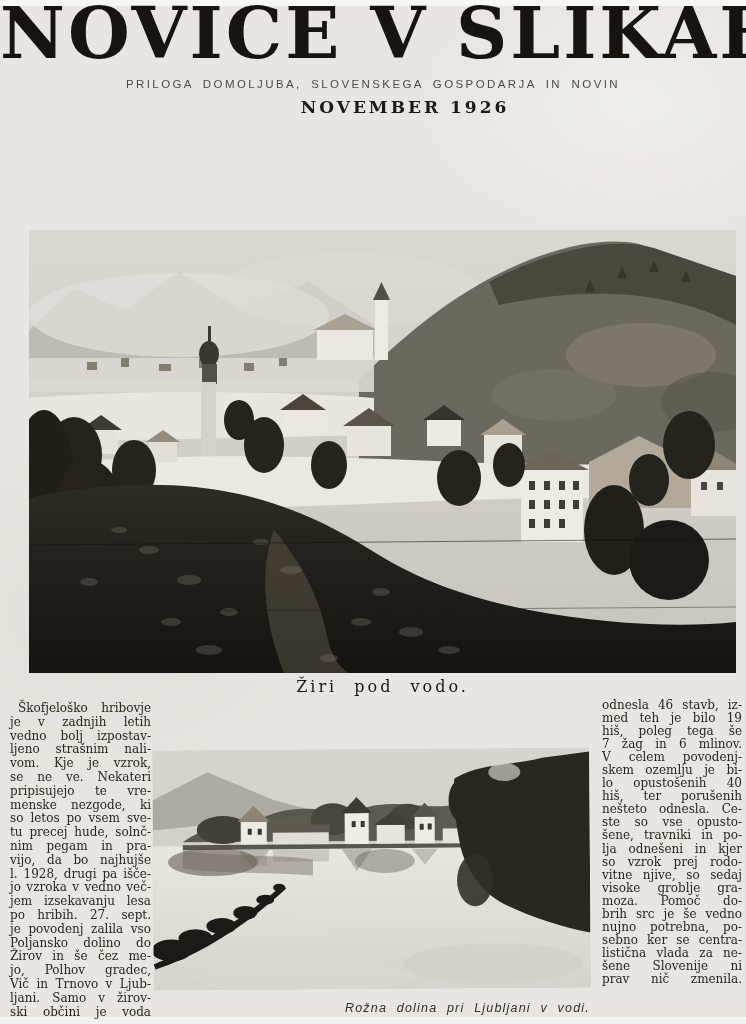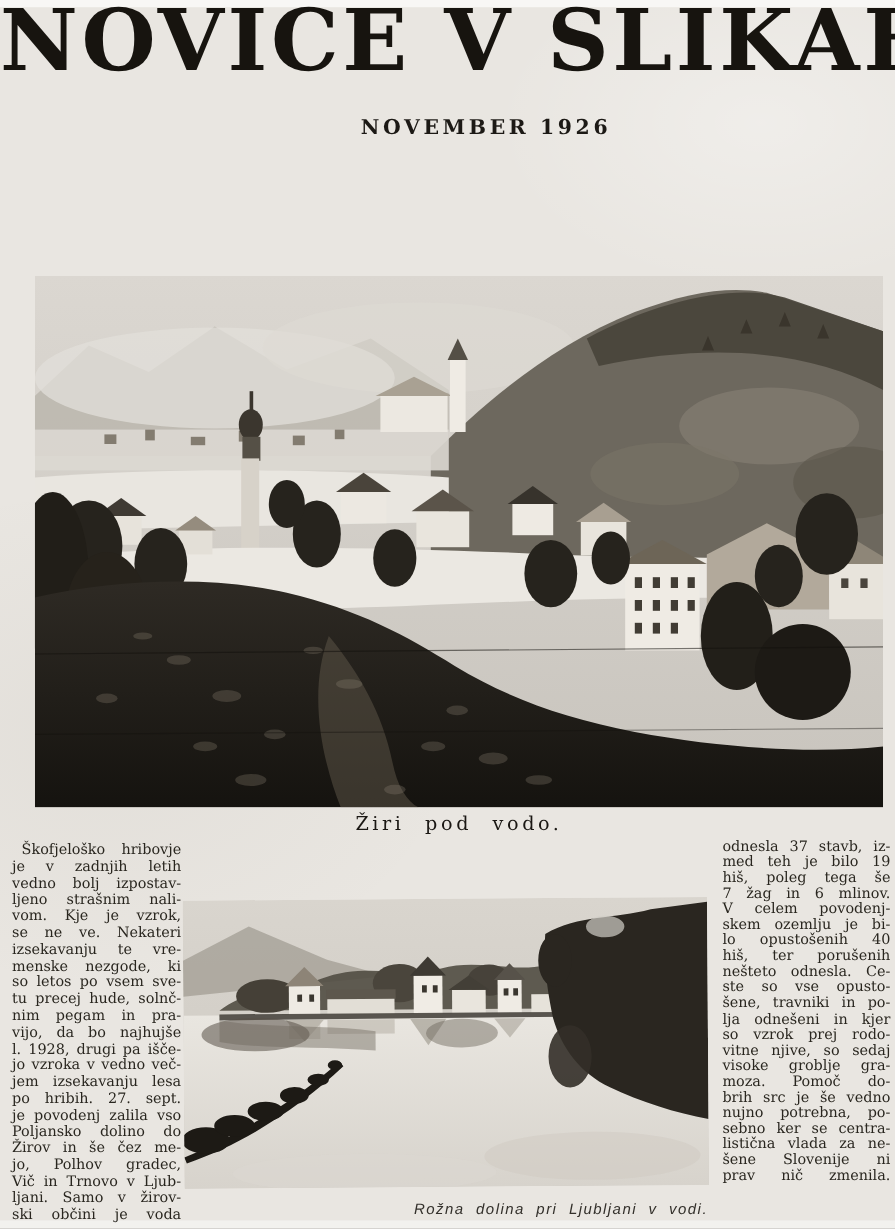--- a/index.html
+++ b/index.html
@@ -83,20 +83,21 @@
 </style>
 </head>
 <body>
 
 <div class="page">
 
   <div class="scan-edge-top"></div>
   <div class="scan-edge-bottom"></div>
 
   <div class="masthead-title">NOVICE V SLIKAH</div>
+  <div class="masthead-subtitle">PRILOGA DOMOLJUBA, SLOVENSKEGA GOSPODARJA IN NOVIN</div>
   <div class="issue-date">NOVEMBER 1926</div>
 
 
   <figure class="photo photo-main" style="margin:0">
     <svg viewBox="0 0 707 443" preserveAspectRatio="none">
       <defs>
         <linearGradient id="gsky" x1="0" y1="0" x2="0" y2="1">
           <stop offset="0" stop-color="#dbd7d1"></stop>
             <stop offset="1" stop-color="#c8c4bd"></stop>
         </linearGradient>
@@ -221,40 +222,40 @@
 
   <div class="caption-main">Žiri pod vodo.</div>
 
   <div class="text-column col-left">
       <div class="tline">Škofjeloško hribovje</div>
       <div class="tline">je v zadnjih letih</div>
       <div class="tline">vedno bolj izpostav-</div>
       <div class="tline">ljeno strašnim nali-</div>
       <div class="tline">vom. Kje je vzrok,</div>
       <div class="tline">se ne ve. Nekateri</div>
-      <div class="tline">izsekavanju te vre-</div>
+      <div class="tline">pripisujejo te vre-</div>
       <div class="tline">menske nezgode, ki</div>
       <div class="tline">so letos po vsem sve-</div>
       <div class="tline">tu precej hude, solnč-</div>
       <div class="tline">nim pegam in pra-</div>
       <div class="tline">vijo, da bo najhujše</div>
       <div class="tline">l. 1928, drugi pa išče-</div>
       <div class="tline">jo vzroka v vedno več-</div>
       <div class="tline">jem izsekavanju lesa</div>
       <div class="tline">po hribih. 27. sept.</div>
       <div class="tline">je povodenj zalila vso</div>
       <div class="tline">Poljansko dolino do</div>
       <div class="tline">Žirov in še čez me-</div>
       <div class="tline">jo, Polhov gradec,</div>
       <div class="tline">Vič in Trnovo v Ljub-</div>
       <div class="tline">ljani. Samo v žirov-</div>
       <div class="tline">ski občini je voda</div>
     </div>
   <div class="text-column col-right">
-      <div class="tline">odnesla 37 stavb, iz-</div>
+      <div class="tline">odnesla 46 stavb, iz-</div>
       <div class="tline">med teh je bilo 19</div>
       <div class="tline">hiš, poleg tega še</div>
       <div class="tline">7 žag in 6 mlinov.</div>
       <div class="tline">V celem povodenj-</div>
       <div class="tline">skem ozemlju je bi-</div>
       <div class="tline">lo opustošenih 40</div>
       <div class="tline">hiš, ter porušenih</div>
       <div class="tline">nešteto odnesla. Ce-</div>
       <div class="tline">ste so vse opusto-</div>
       <div class="tline">šene, travniki in po-</div>

